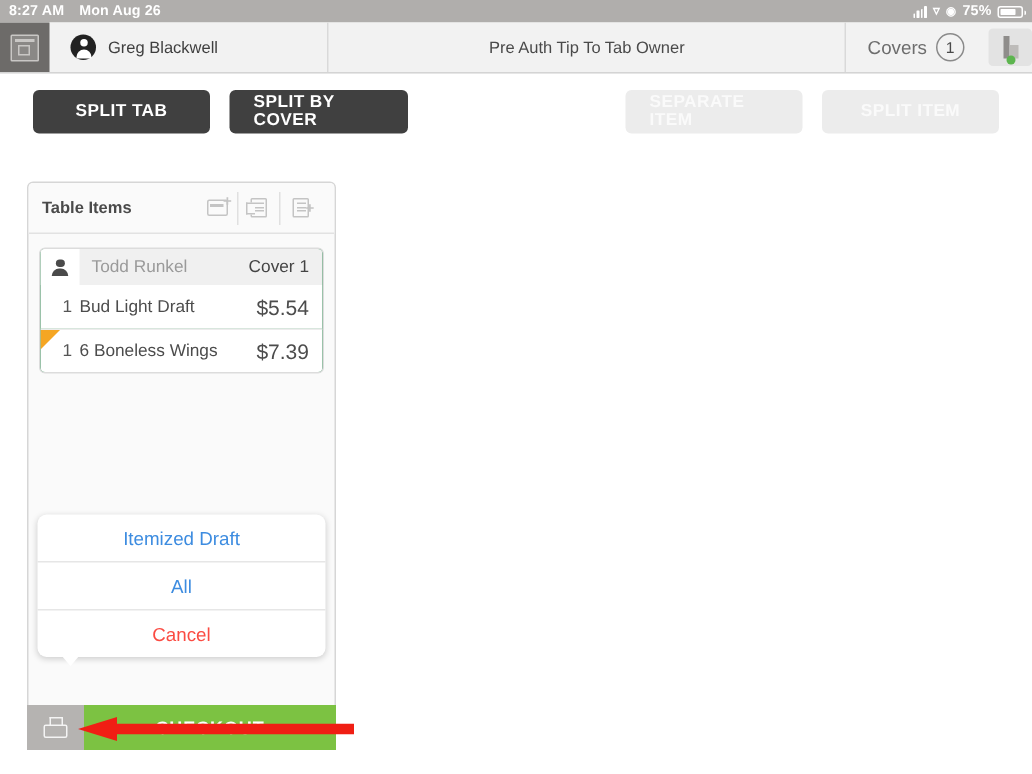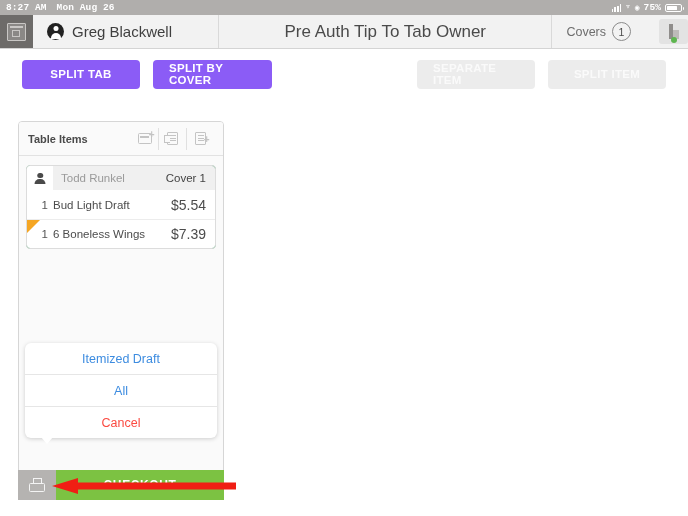--- a/index.html
+++ b/index.html
@@ -21,21 +21,20 @@
     height: 15px;
     background: #b0aeac;
     display: flex;
     align-items: center;
     padding: 0 6px;
     font-size: 9.5px;
     color: #ffffff;
     font-weight: bold;
     letter-spacing: .1px;
     box-sizing: border-box;
-    font-family: Liberation Mono, monospace;
   }
   .status-left { display: flex; align-items: center; gap: 10px; }
   .status-right {
     margin-left: auto;
     display: flex;
     align-items: center;
     gap: 4px;
     font-weight: bold;
   }
   .sb-signal { display: flex; align-items: flex-end; gap: 1px; height: 8px; }
@@ -137,37 +136,37 @@
   }
   .avatar-glyph::after {
     content:"";
     position:absolute;
     left:50%; bottom:1.5px;
     transform: translateX(-50%);
     width:10px; height:6px;
     border-radius: 5px 5px 0 0;
     background:#fff;
   }
-  .nav-user-name { font-size: 15px; color: #3f3f3f; }
+  .nav-user-name { font-size: 11px; color: #3f3f3f; }
 
   .nav-title {
     flex: 1;
     display: flex;
     align-items: center;
     justify-content: center;
-    font-size: 17px;
+    font-size: 11px;
     color: #4a4a4a;
     border-right: 1px solid #d9d9d9;
   }
 
   .nav-covers {
     display: flex;
     align-items: center;
     gap: 6px;
-    padding: 0 28px 0 14px;
+    padding: 0 16px 0 14px;
     font-size: 12.5px;
     color: #6d6d6d;
   }
   .covers-count {
     width: 17px; height: 17px;
     border: 1.2px solid #8a8a8a;
     border-radius: 50%;
     display: flex;
     align-items: center;
     justify-content: center;
@@ -229,21 +228,21 @@
     display: flex;
     align-items: center;
     justify-content: center;
     font-size: 11.5px;
     font-weight: bold;
     letter-spacing: .3px;
     color: #ffffff;
     padding: 0 16px;
     box-sizing: border-box;
   }
-  .sbtn.enabled { background: #8b5cf6; }
+  .sbtn.enabled { background: #404040; }
   .sbtn.disabled { background: #ececec; color: #fafafa; }
   .sbtn.w-split-tab { width: 118px; }
   .sbtn.w-split-cover { width: 119px; }
   .sbtn.w-separate { width: 118px; }
   .sbtn.w-split-item { width: 118px; }
   .split-spacer { flex: 1; }
 
   
   .panel {
     position: absolute;

